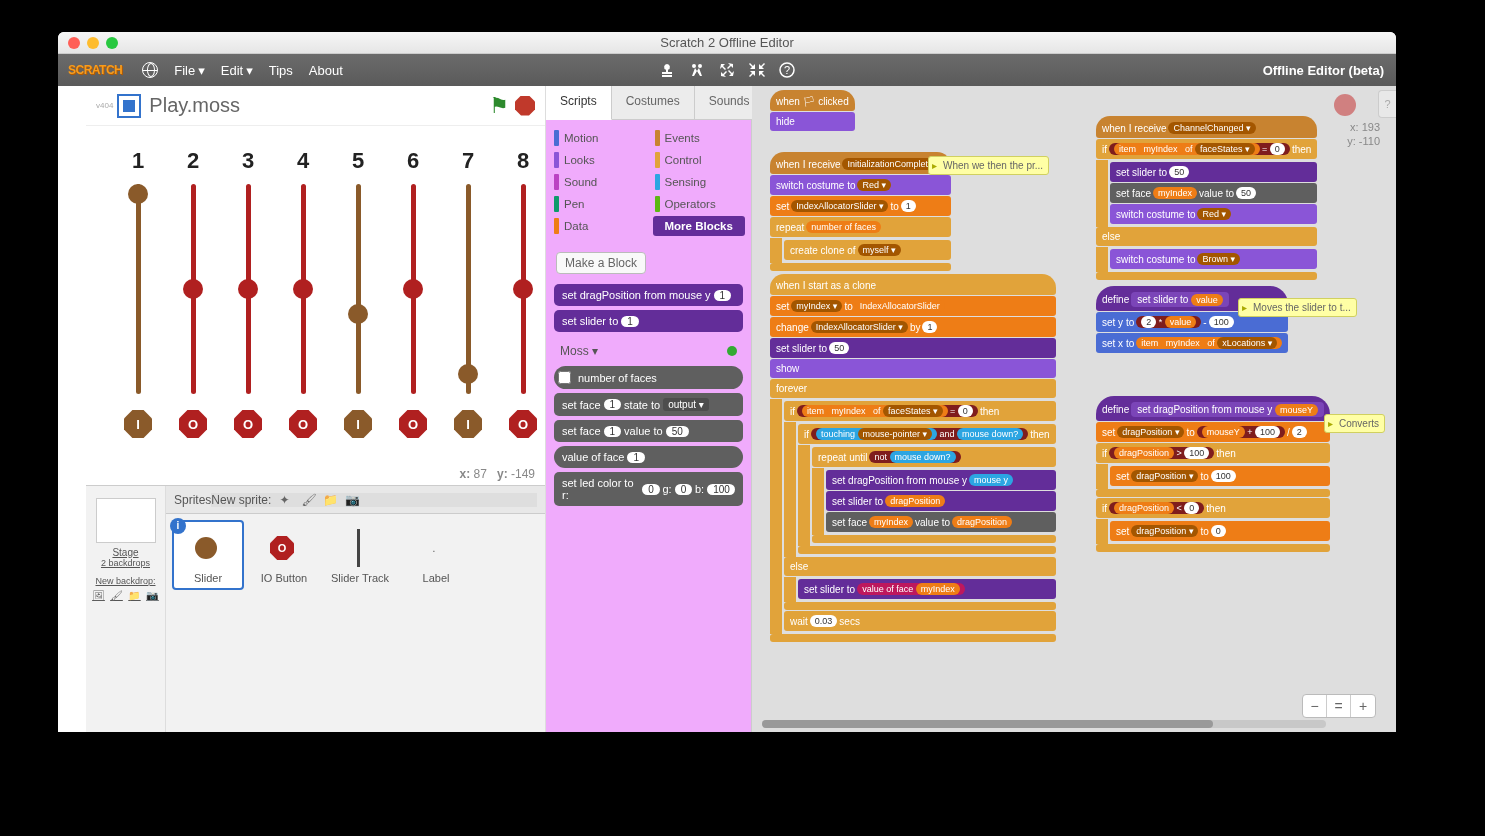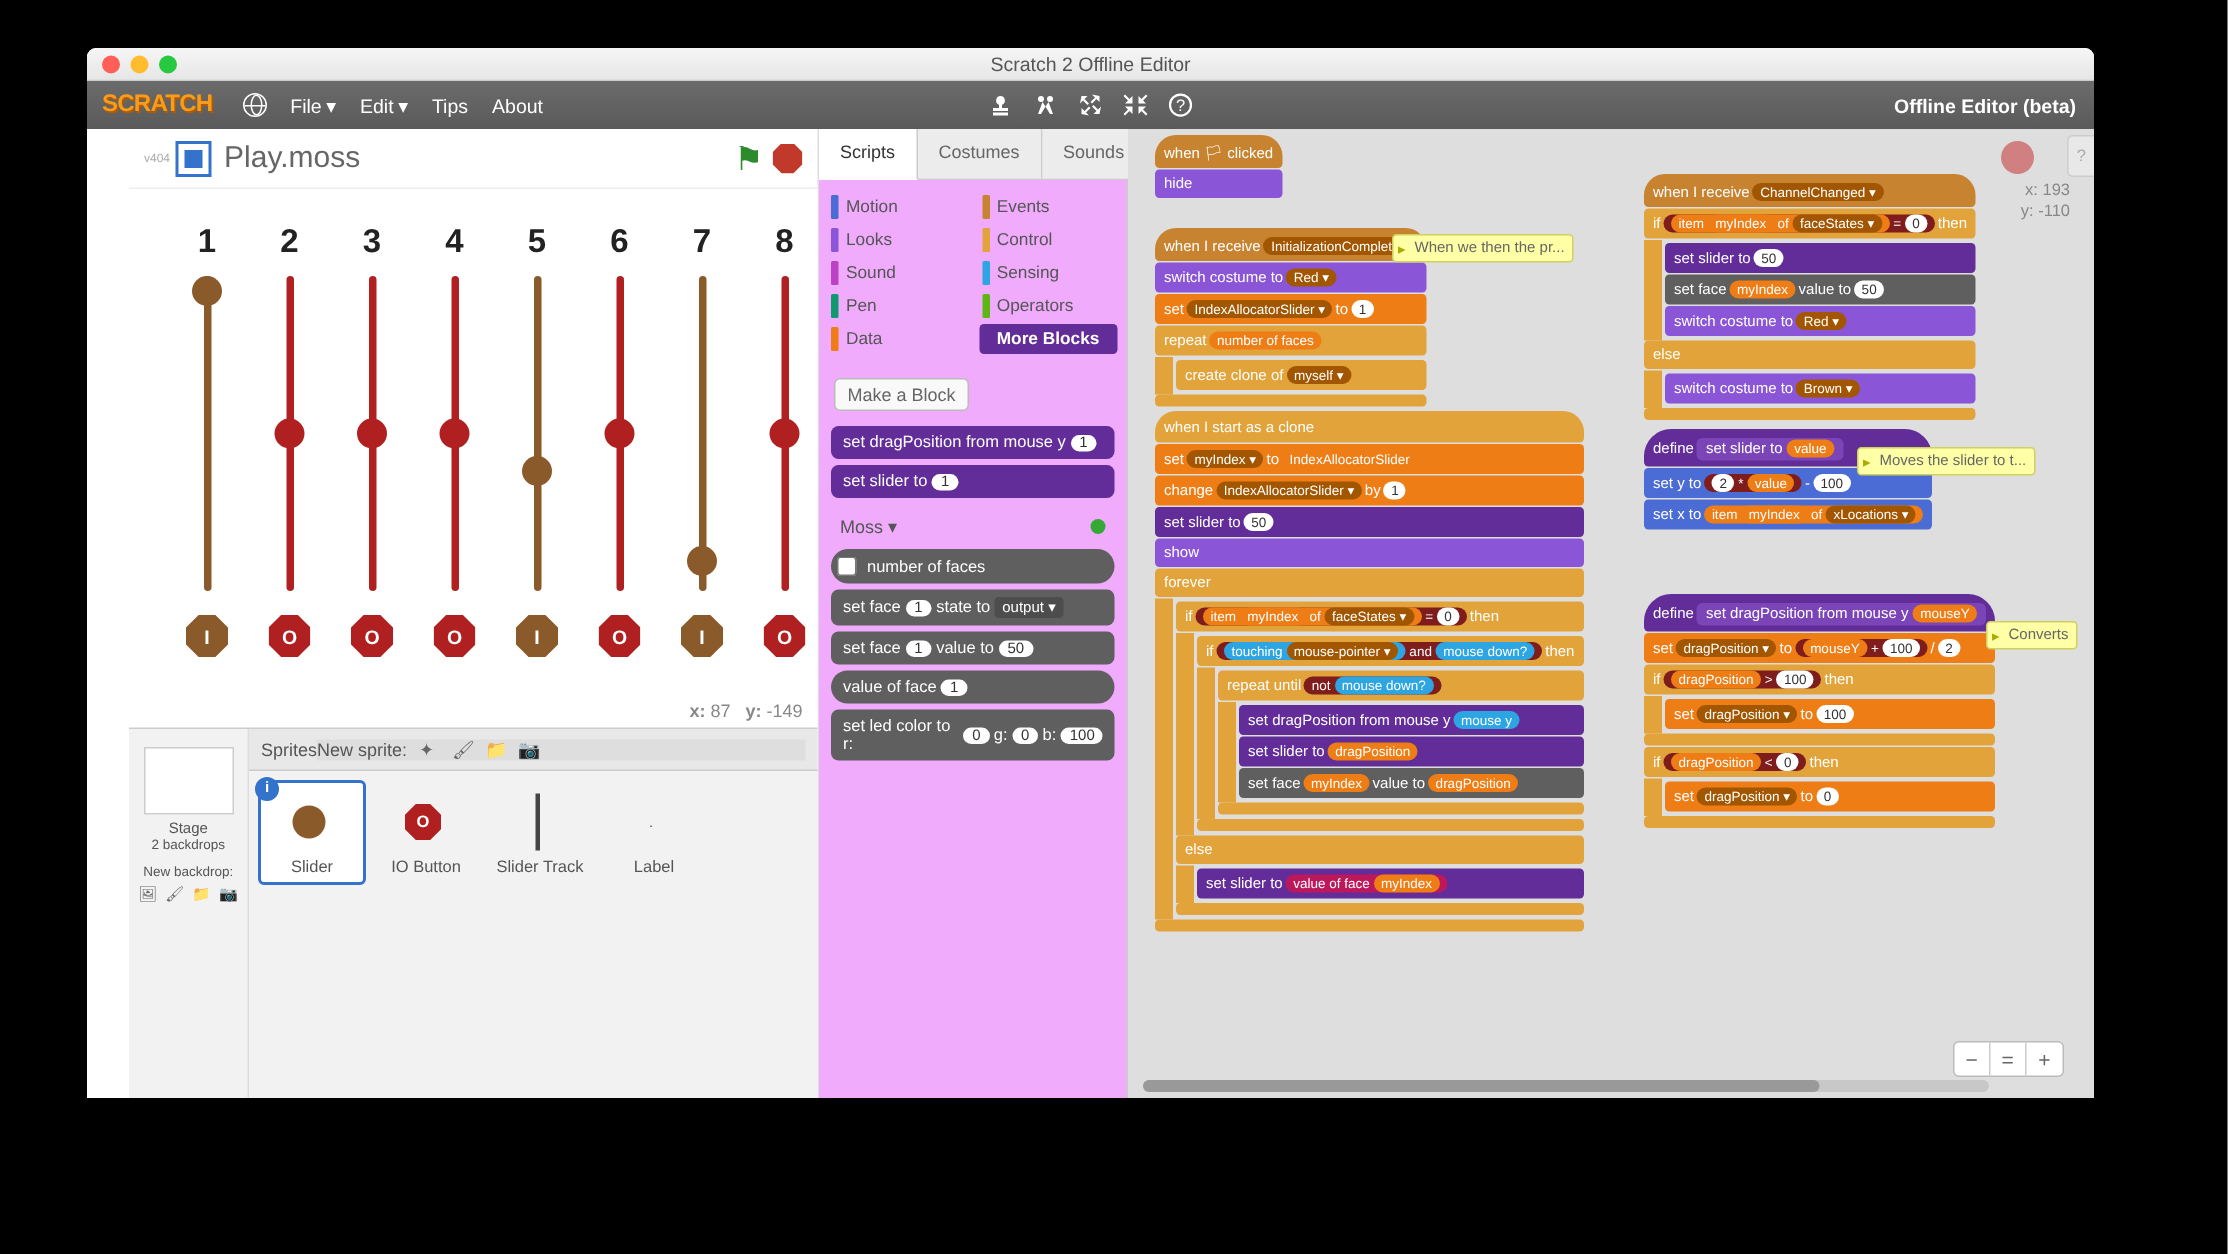--- a/index.html
+++ b/index.html
@@ -5,21 +5,21 @@
   * { box-sizing: border-box; margin: 0; padding: 0; font-family: "Helvetica Neue", Arial, sans-serif; }
   body { background: #000; width: 1485px; height: 836px; overflow: hidden; }
   .window { position: absolute; left: 58px; top: 32px; width: 1338px; height: 700px; background: #fff; border-radius: 6px 6px 0 0; box-shadow: 0 8px 30px rgba(0,0,0,0.5); overflow: hidden; }
   .titlebar { height: 22px; background: linear-gradient(#f6f6f6,#e6e6e6); border-bottom: 1px solid #ccc; display: flex; align-items: center; position: relative; }
   .traffic { display: flex; gap: 7px; padding-left: 10px; }
   .traffic span { width: 12px; height: 12px; border-radius: 50%; display: inline-block; }
   .tl-red { background: #ff5f57; } .tl-yel { background: #febc2e; } .tl-grn { background: #28c840; }
   .titlebar-title { position: absolute; left: 0; right: 0; text-align: center; font-size: 13px; color: #555; pointer-events: none; }
 
   .menubar { height: 32px; background: linear-gradient(#6b6b6b,#5a5a5a); display: flex; align-items: center; color: #fff; font-size: 13px; position: relative; }
-  .logo { font-weight: 900; color: #f89c1c; font-size: 16px; margin: 0 12px 0 10px; letter-spacing: -0.5px; text-shadow: 1px 1px 0 #b35b00; }
+  .logo { font-weight: 900; color: #f89c1c; font-size: 12px; margin: 0 12px 0 10px; letter-spacing: -0.5px; text-shadow: 1px 1px 0 #b35b00; }
   .mb-item { padding: 0 8px; cursor: pointer; display: flex; align-items: center; gap: 3px; }
   .globe { display:inline-block; width:16px;height:16px;border:1.5px solid #fff;border-radius:50%;position:relative; }
   .globe::before { content:''; position:absolute; left:0; right:0; top:50%; height:1px; background:#fff; }
   .globe::after { content:''; position:absolute; top:0; bottom:0; left:50%; width:6px; margin-left:-3px; border:1px solid #fff; border-radius:50%; }
   .mb-center { position:absolute; left:50%; transform:translateX(-50%); display:flex; gap:14px; }
   .mb-center svg { fill:#fff; }
   .mb-right { margin-left:auto; margin-right:12px; font-weight:bold; }
 
   .content { display:flex; height: calc(100% - 54px); }
   .left { width: 488px; display:flex; flex-direction:column; border-right:1px solid #ddd;padding-left:28px; }
@@ -32,21 +32,21 @@
 
   .stage { height: 360px; background:#fff; position:relative; border-bottom:1px solid #ccc; }
   .slider-col { position:absolute; top:22px; width:40px; text-align:center; }
   .slider-col .num { font-size:22px; font-weight:bold; color:#222; margin-bottom:10px; }
   .track { width:5px; height:210px; margin:0 auto; border-radius:3px; position:relative; }
   .knob { width:20px;height:20px;border-radius:50%;position:absolute;left:50%;transform:translateX(-50%); }
   .io-oct { width:28px;height:28px;margin:16px auto 0;display:flex;align-items:center;justify-content:center;color:#fff;font-weight:bold;font-size:13px;clip-path:polygon(30% 0,70% 0,100% 30%,100% 70%,70% 100%,30% 100%,0 70%,0 30%); }
   .coords { position:absolute; right:10px; bottom:4px; font-size:12px; color:#888; }
 
   .sprite-panel { flex:1; display:flex; background:#f2f2f2; }
-  .stage-thumb { width:80px; padding:8px 4px; text-align:center; font-size:10px; color:#555; border-right:1px solid #ddd; }
+  .stage-thumb { width:80px; padding:8px 4px; text-align:center; font-size:10px; color:#555; border-right:1px solid #ddd;text-decoration:underline; }
   .stage-thumb .thumb { width:60px;height:45px;background:#fff;border:1px solid #ccc;margin:4px auto; }
   .sprites-area { flex:1; }
   .sprites-hdr { height:28px; display:flex; align-items:center; padding:0 8px; font-size:12px; color:#555; background:#e8e8e8; border-bottom:1px solid #ccc; }
   .sprites-hdr .right { margin-left:auto; display:flex; align-items:center; gap:8px; }
   .sprites-list { display:flex; padding:6px; gap:4px; }
   .sprite-item { width:72px; text-align:center; font-size:11px; color:#555; padding:4px; border:2px solid transparent; border-radius:4px; cursor:pointer; position:relative; }
   .sprite-item.sel { border-color:#3373cc; background:#fff; }
   .sprite-item .icon { width:56px; height:44px; display:flex; align-items:center; justify-content:center; margin-bottom:2px; }
   .info-i { position:absolute; top:-4px; left:-4px; width:16px;height:16px;background:#3373cc;border-radius:50%;color:#fff;font-size:10px;font-weight:bold;line-height:16px; }
 
@@ -342,20 +342,21 @@
         </div>
                   <div class="blk b-control" style="height:6px"></div>
       </div>
                 <div class="blk b-control" style="height:6px"></div>
     </div>
     <div class="blk b-control">else</div>
     <div class="cblk ctrl">
                 <div class="blk b-more">set slider to <span class="pill" style="background:#be185d">value of face <span class="pill p-data">myIndex</span></span></div>
               </div>
     <div class="blk b-control" style="height:6px"></div>
+    <div class="blk b-control">wait <span class="pill p-white">0.03</span> secs</div>
   </div>
             <div class="blk b-control" style="height:8px"></div>
           </div>
           <div class="script" style="left: 344px; top: 30px;">
             <div class="blk b-ev hat">when I receive <span class="pill p-dark">ChannelChanged ▾</span></div>
   <div class="blk b-control">if <span class="pill p-op"><span class="pill p-data">item <span class="pill p-data">myIndex</span> of <span class="pill p-dark">faceStates ▾</span></span> = <span class="pill p-white">0</span></span> then</div>
   <div class="cblk ctrl">
     <div class="blk b-more">set slider to <span class="pill p-white">50</span></div>
     <div class="blk b-data" style="background:#5f5f5f">set face <span class="pill p-data">myIndex</span> value to <span class="pill p-white">50</span></div>
     <div class="blk b-looks">switch costume to <span class="pill p-dark">Red ▾</span></div>

